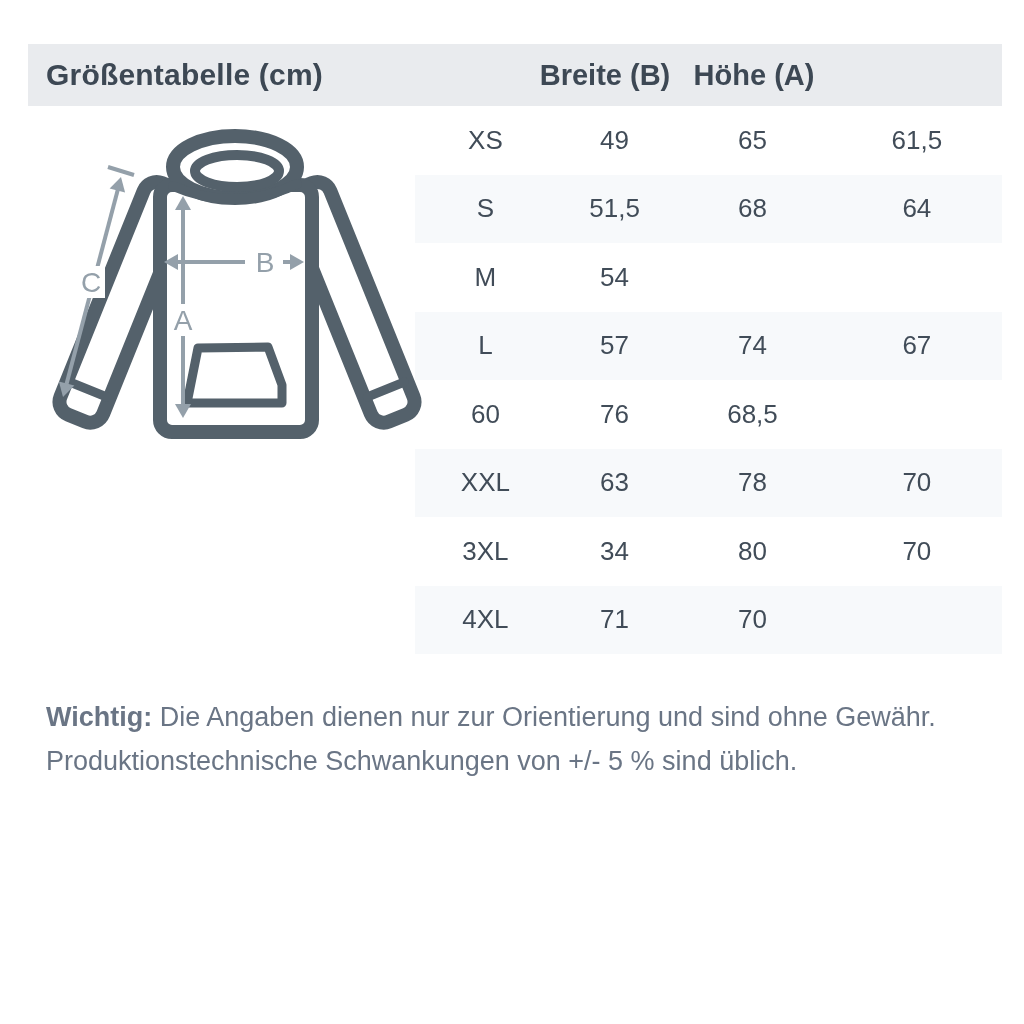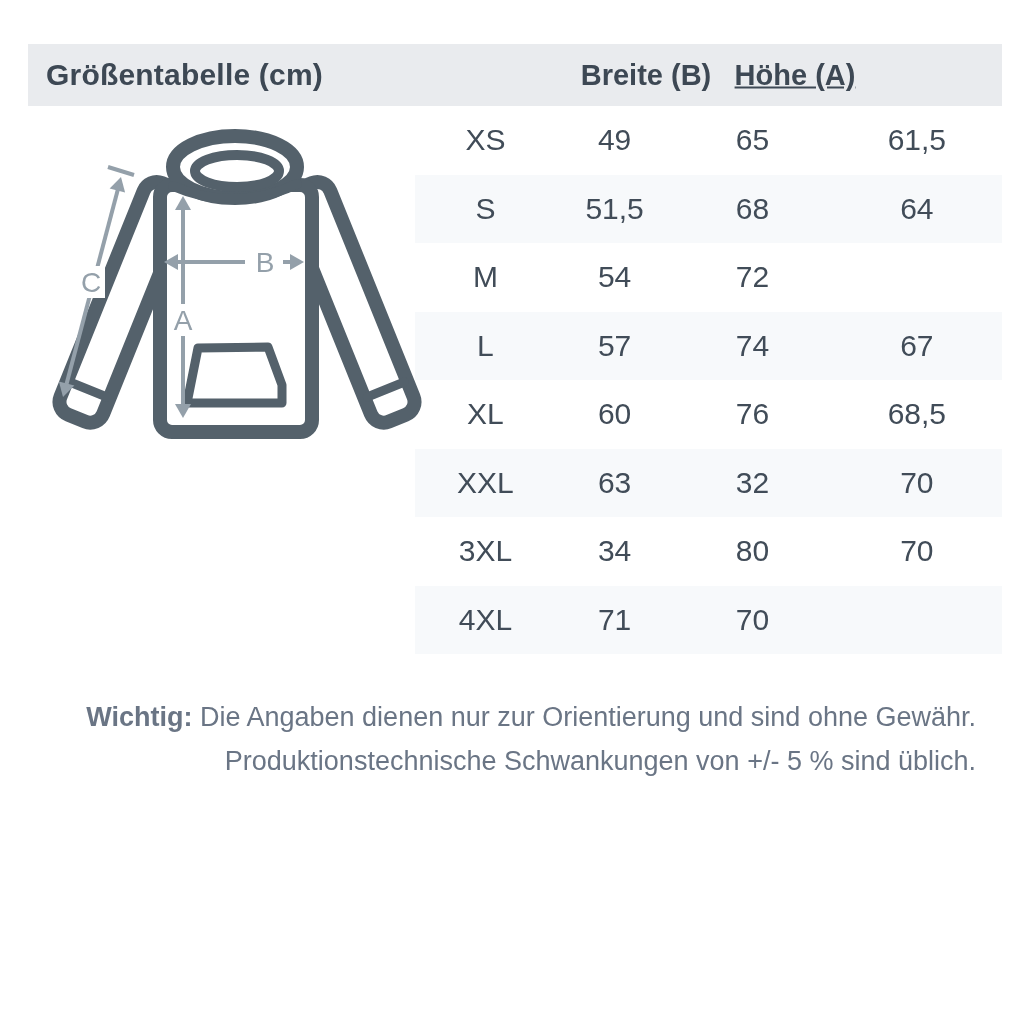--- a/index.html
+++ b/index.html
@@ -14,49 +14,49 @@
     position:absolute;left:28px;top:44px;width:974px;height:62px;
     background:var(--band,#e9ebee);
   }
   .title{
     position:absolute;left:18px;top:50%;transform:translateY(-50%);
     font-size:30px;font-weight:700;color:var(--dark,#3d4854);
     white-space:nowrap;letter-spacing:.2px;
   }
   .col-label{
     position:absolute;top:50%;transform:translate(-50%,-50%);
-    font-size:29px;font-weight:700;color:var(--dark,#3d4854);white-space:nowrap;margin-left:41px;
+    font-size:29px;font-weight:700;color:var(--dark,#3d4854);white-space:nowrap;
   }
   .col-breite{left:577px;}
-  .col-hoehe{left:726px;text-decoration:underline;}
+  .col-hoehe{left:726px;}
   .col-aermel{left:867px;}
   .rows{
     position:absolute;left:415px;top:106px;width:587px;
   }
   .row{
     display:grid;grid-template-columns:24% 20% 27% 29%;
     height:68.5px;align-items:center;
   }
   .row:nth-child(even){background:var(--stripe,#f7f9fb);}
   .cell{
-    text-align:center;font-size:30px;color:var(--text,#414c58);
+    text-align:center;font-size:26px;color:var(--text,#414c58);
   }
   .diagram{position:absolute;left:40px;top:110px;}
   .hoodie-stroke{stroke:var(--hoodie,#54616b);fill:none;stroke-linejoin:round;stroke-linecap:round;}
   .hoodie-fill{fill:var(--white,#ffffff);}
   .arrow-stroke{stroke:var(--arrow,#94a0aa);fill:none;}
   .arrow-head{fill:var(--arrow,#94a0aa);stroke:none;}
   .svg-label{
     fill:var(--arrow,#94a0aa);font-family:"Liberation Sans",sans-serif;
     font-size:28px;text-anchor:middle;
   }
   .label-mask{fill:var(--white,#ffffff);}
   .note{
     position:absolute;left:46px;top:668px;width:930px;
-    font-size:27px;line-height:44px;color:var(--note,#6a7585);text-align:right;
+    font-size:27px;line-height:44px;color:var(--note,#6a7585);
   }
   .note strong{font-weight:700;}
 </style>
 </head>
 <body>
 
 <div class="canvas">
 
   <div class="header-band">
     <span class="title">Größentabelle (cm)</span>
@@ -73,38 +73,36 @@
     </div>
     <div class="row">
       <span class="cell">S</span>
       <span class="cell">51,5</span>
       <span class="cell">68</span>
       <span class="cell">64</span>
     </div>
     <div class="row">
       <span class="cell">M</span>
       <span class="cell">54</span>
-      <span class="cell">72</span>
     </div>
     <div class="row">
       <span class="cell">L</span>
       <span class="cell">57</span>
       <span class="cell">74</span>
       <span class="cell">67</span>
     </div>
     <div class="row">
-      <span class="cell">XL</span>
       <span class="cell">60</span>
       <span class="cell">76</span>
       <span class="cell">68,5</span>
     </div>
     <div class="row">
       <span class="cell">XXL</span>
       <span class="cell">63</span>
-      <span class="cell">32</span>
+      <span class="cell">78</span>
       <span class="cell">70</span>
     </div>
     <div class="row">
       <span class="cell">3XL</span>
       <span class="cell">34</span>
       <span class="cell">80</span>
       <span class="cell">70</span>
     </div>
     <div class="row">
       <span class="cell">4XL</span>

